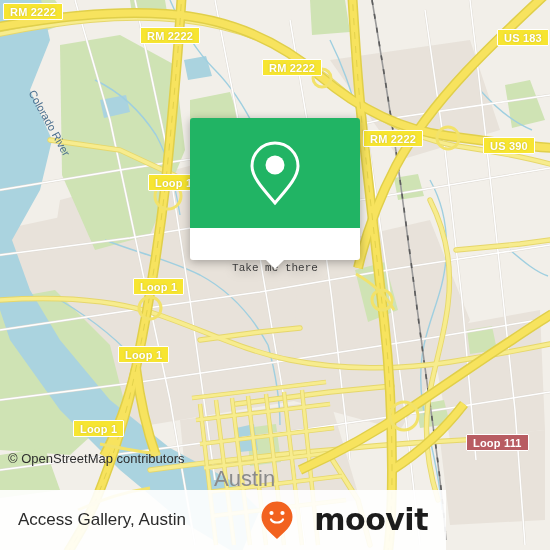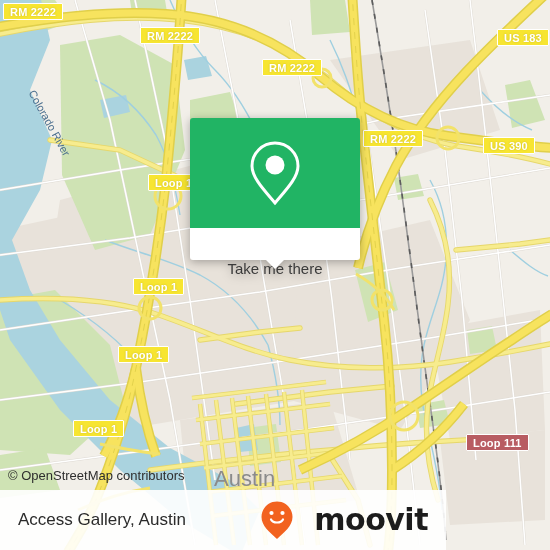--- a/index.html
+++ b/index.html
@@ -95,40 +95,40 @@
     position: relative;
     height: 32px;
     background: #ffffff;
     border-radius: 0 0 3px 3px;
     display: flex;
     align-items: center;
     justify-content: center;
   }
   #popup-foot-label {
     color: #3a3a3a;
-    font-size: 15px;
-    font-family: Liberation Sans, sans-serif;
+    font-size: 11px;
+    font-family: Liberation Mono, monospace;
     margin-top: 48px;
   }
   #popup-tail {
     position: absolute;
     left: 50%;
     bottom: -9px;
     margin-left: -10px;
     width: 0; height: 0;
     border-left: 10px solid transparent;
     border-right: 10px solid transparent;
     border-top: 10px solid #ffffff;
   }
 
   
   #osm-attrib {
     position: absolute;
     left: 8px;
-    top: 468px;
+    top: 451px;
     font-size: 13px;
     color: #2e2e2e;
     font-family: "Liberation Sans", sans-serif;
     white-space: nowrap;
   }
 
   
   #footer {
     position: absolute;
     left: 0;

